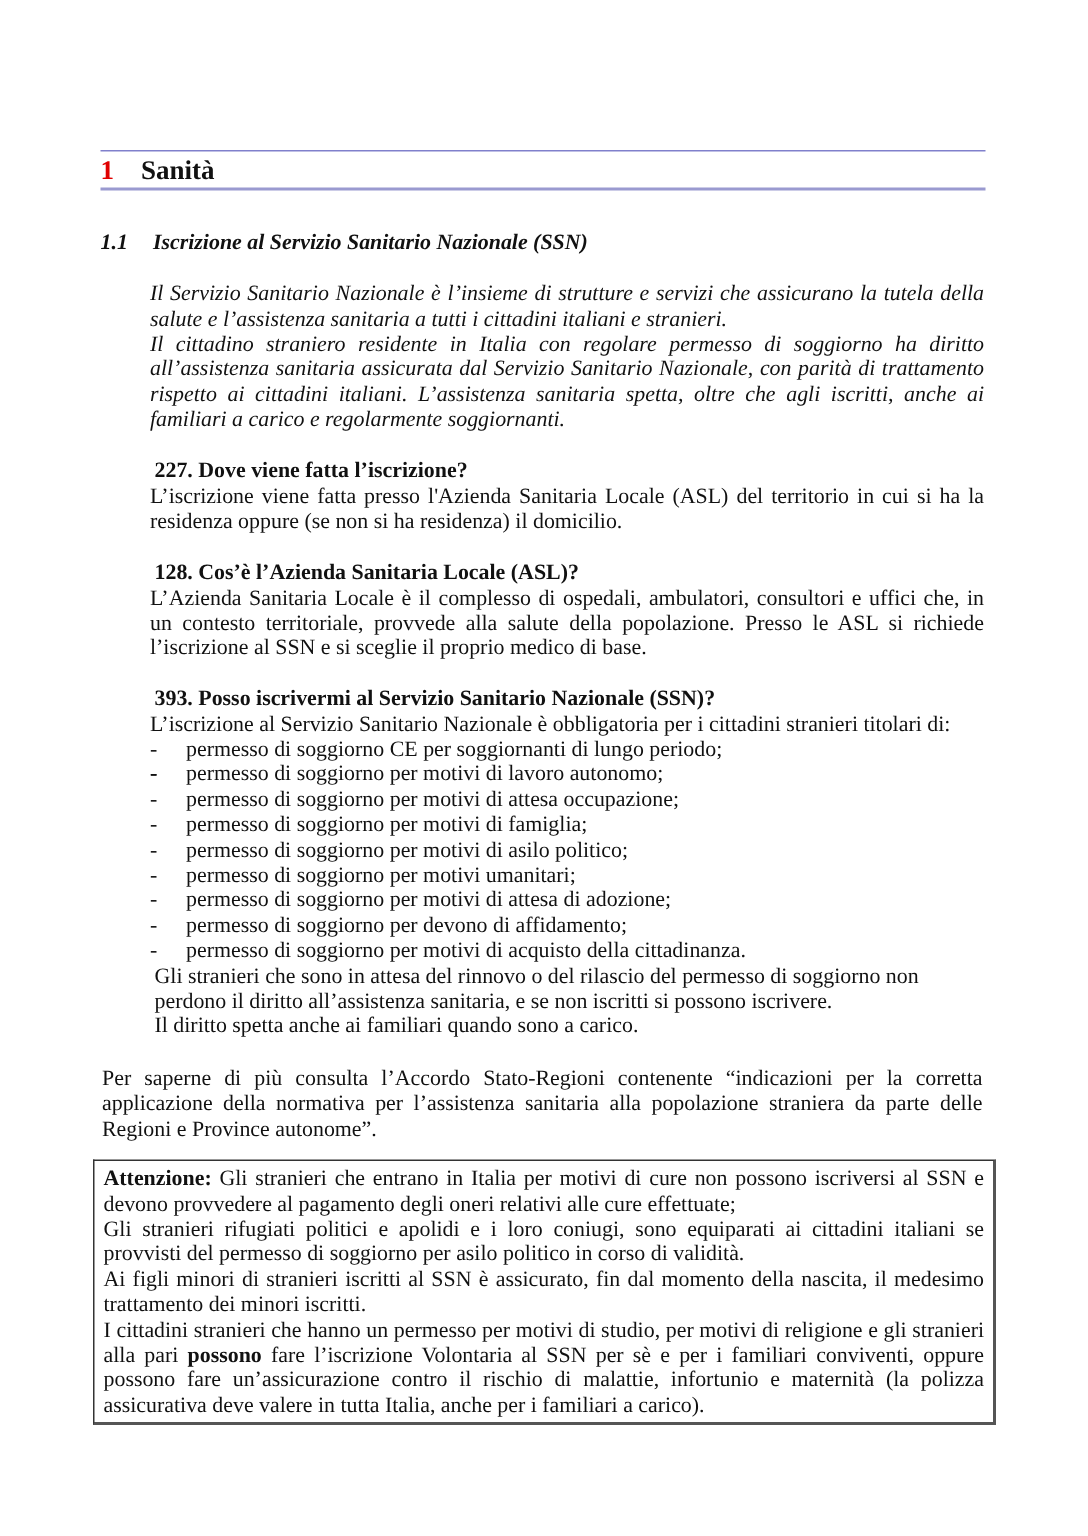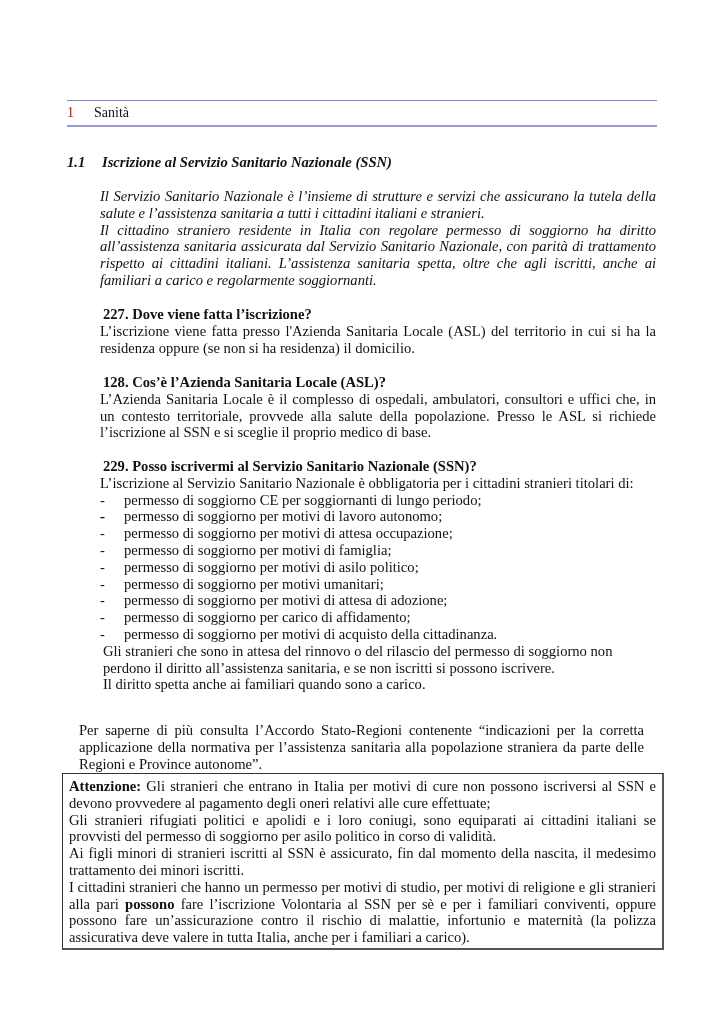--- a/index.html
+++ b/index.html
@@ -6,21 +6,21 @@
   body {
     width: 725px; height: 1024px; position: relative; overflow: hidden;
     font-family: "Liberation Serif", "DejaVu Serif", serif;
     color: #111111; font-size: 14.6px;
   }
   .page { position: absolute; left: 0; top: 0; width: 725px; height: 1024px; }
 
   .h1-wrap { position: absolute; left: 67px; top: 100px; width: 590px; }
   .h1-rule { height: 0; border-top: 1.5px solid #8080cc; }
   .h1-rule.bottom { border-top: 2px solid #9a9ad0; }
-  .h1 { height: 24px; line-height: 24px; font-weight: normal; font-size: 14px; }
+  .h1 { height: 24px; line-height: 24px; font-weight: bold; font-size: 18px; }
   .h1 .num { color: #e00000; display: inline-block; width: 27px; }
 
   .h2 { position: absolute; left: 67px; top: 153px; font-weight: bold; font-size: 14.6px; line-height: 18px; font-style: italic; }
   .h2 .num { display: inline-block; width: 35px; }
 
   .para { position: absolute; left: 100px; width: 556px; line-height: 16.8px; text-align: justify; }
   .para p { margin: 0; }
   .intro { top: 188px; font-style: italic; }
 
   .q-title { font-weight: bold; margin: 0; }
@@ -28,21 +28,21 @@
   .q228 { top: 374px; }
   .q229 { top: 458px; }
   .indent-title { padding-left: 3px; }
 
   .list { list-style: none; margin: 0; padding: 0; }
   .list li { position: relative; padding-left: 24px; margin: 0; line-height: 16.8px; }
   .list li .dash { position: absolute; left: 0; top: 0; }
   .after-list { padding-left: 3px; text-align: left; }
 
   .more { position: absolute; left: 67px; top: 710px; width: 589px; line-height: 16.8px; text-align: justify; }
-  .more p { margin: 12px; }
+  .more p { margin: 1px; }
 
   .notice {
     position: absolute; left: 62px; top: 773px; width: 587px;
     border: 1px solid #333333; border-right: 2px solid #555555; border-bottom: 2px solid #555555;
     padding: 4px 6px 2px 6px; line-height: 16.8px; text-align: justify;
   }
   .notice p { margin: 0; }
   .notice b { font-weight: bold; }
 </style>
 </head>
@@ -71,32 +71,32 @@
     <p class="q-title indent-title">227. Dove viene fatta l’iscrizione?</p>
     <p>L’iscrizione viene fatta presso l'Azienda Sanitaria Locale (ASL) del territorio in cui si ha la residenza oppure (se non si ha residenza) il domicilio.</p>
   </div>
 
   <div class="para q228">
     <p class="q-title indent-title">128. Cos’è l’Azienda Sanitaria Locale (ASL)?</p>
     <p>L’Azienda Sanitaria Locale è il complesso di ospedali, ambulatori, consultori e uffici che, in un contesto territoriale, provvede alla salute della popolazione. Presso le ASL si richiede l’iscrizione al SSN e si sceglie il proprio medico di base.</p>
   </div>
 
   <div class="para q229">
-    <p class="q-title indent-title">229. Posso iscrivermi al Servizio Sanitario Nazionale (SSN)?</p>
+    <p class="q-title indent-title">393. Posso iscrivermi al Servizio Sanitario Nazionale (SSN)?</p>
     <p>L’iscrizione al Servizio Sanitario Nazionale è obbligatoria per i cittadini stranieri titolari di:</p>
     <ul class="list">
       <li><span class="dash">-</span><span>permesso di soggiorno CE per soggiornanti di lungo periodo;</span></li>
       <li><span class="dash">-</span></li>
       <li><span class="dash">-</span><span>permesso di soggiorno per motivi di lavoro autonomo;</span></li>
       <li><span class="dash">-</span><span>permesso di soggiorno per motivi di attesa occupazione;</span></li>
       <li><span class="dash">-</span><span>permesso di soggiorno per motivi di famiglia;</span></li>
       <li><span class="dash">-</span><span>permesso di soggiorno per motivi di asilo politico;</span></li>
       <li><span class="dash">-</span><span>permesso di soggiorno per motivi umanitari;</span></li>
       <li><span class="dash">-</span><span>permesso di soggiorno per motivi di attesa di adozione;</span></li>
-      <li><span class="dash">-</span><span>permesso di soggiorno per carico di affidamento;</span></li>
+      <li><span class="dash">-</span><span>permesso di soggiorno per devono di affidamento;</span></li>
       <li><span class="dash">-</span><span>permesso di soggiorno per motivi di acquisto della cittadinanza.</span></li>
     </ul>
     <p class="after-list">Gli stranieri che sono in attesa del rinnovo o del rilascio del permesso di soggiorno non perdono il diritto all’assistenza sanitaria, e se non iscritti si possono iscrivere.</p>
     <p class="after-list">Il diritto spetta anche ai familiari quando sono a carico.</p>
   </div>
 
   <div class="more">
     <p>Per saperne di più consulta l’Accordo Stato-Regioni contenente “indicazioni per la corretta applicazione della normativa per l’assistenza sanitaria alla popolazione straniera da parte delle Regioni e Province autonome”.</p>
   </div>
 

